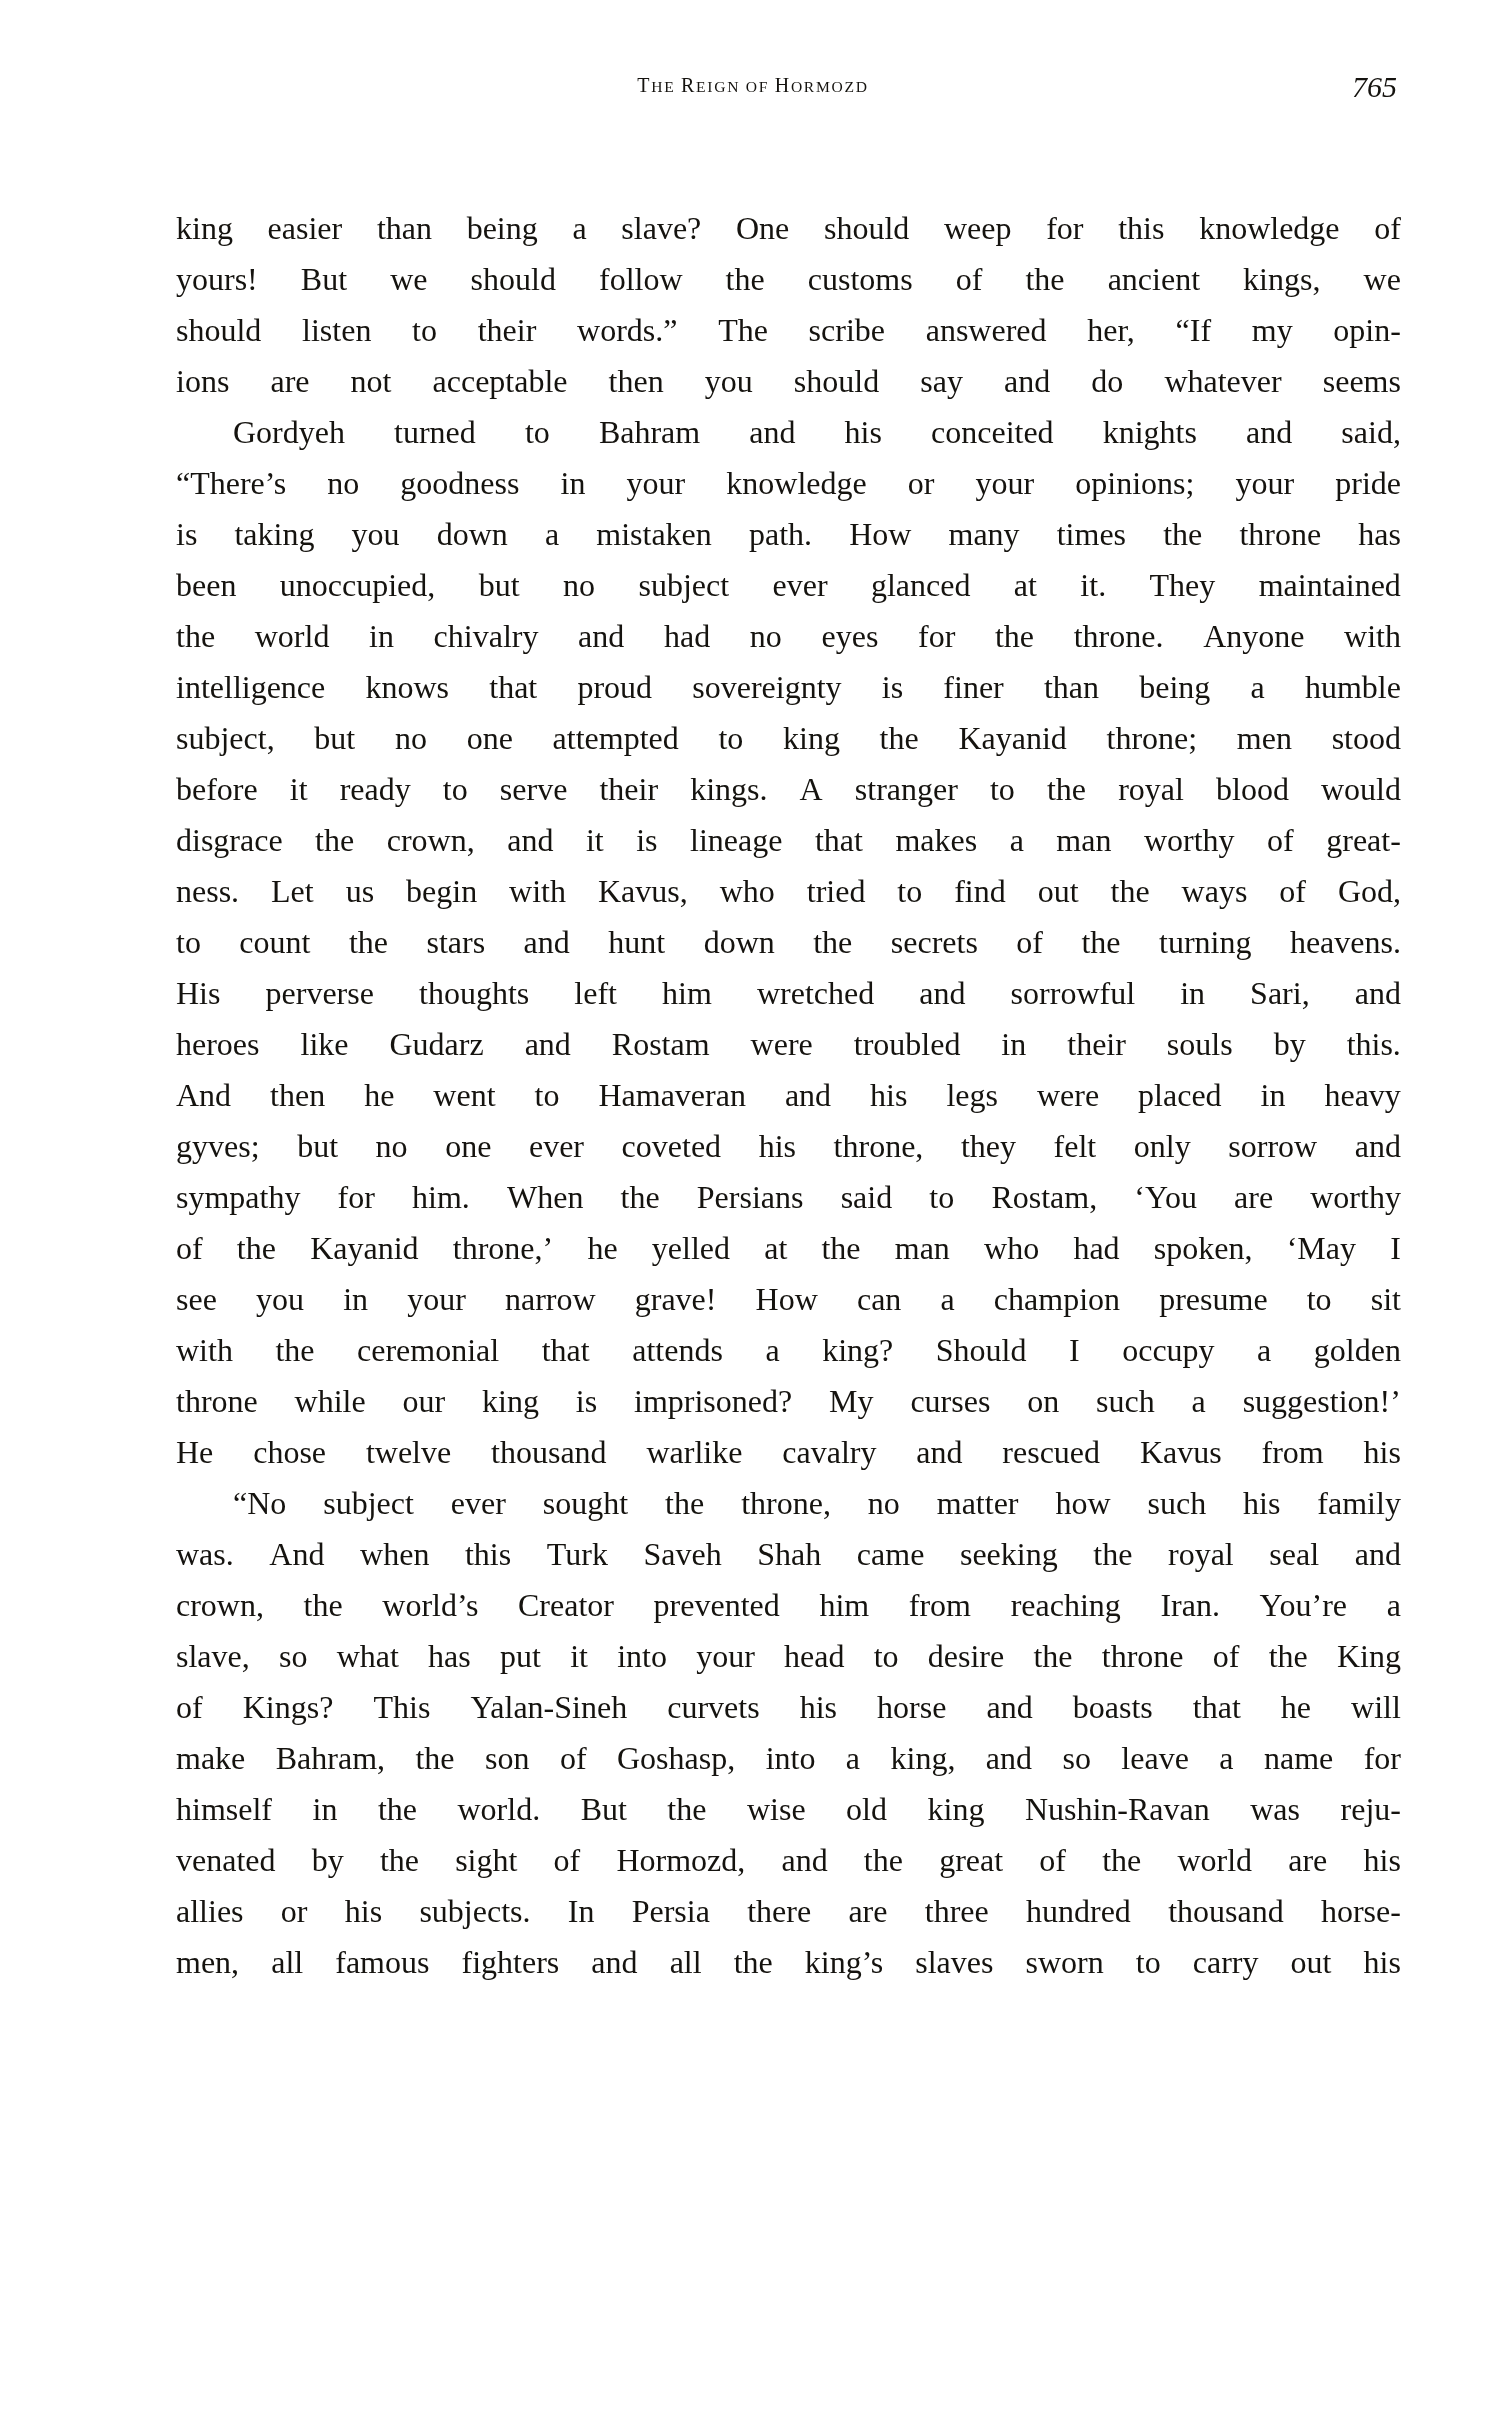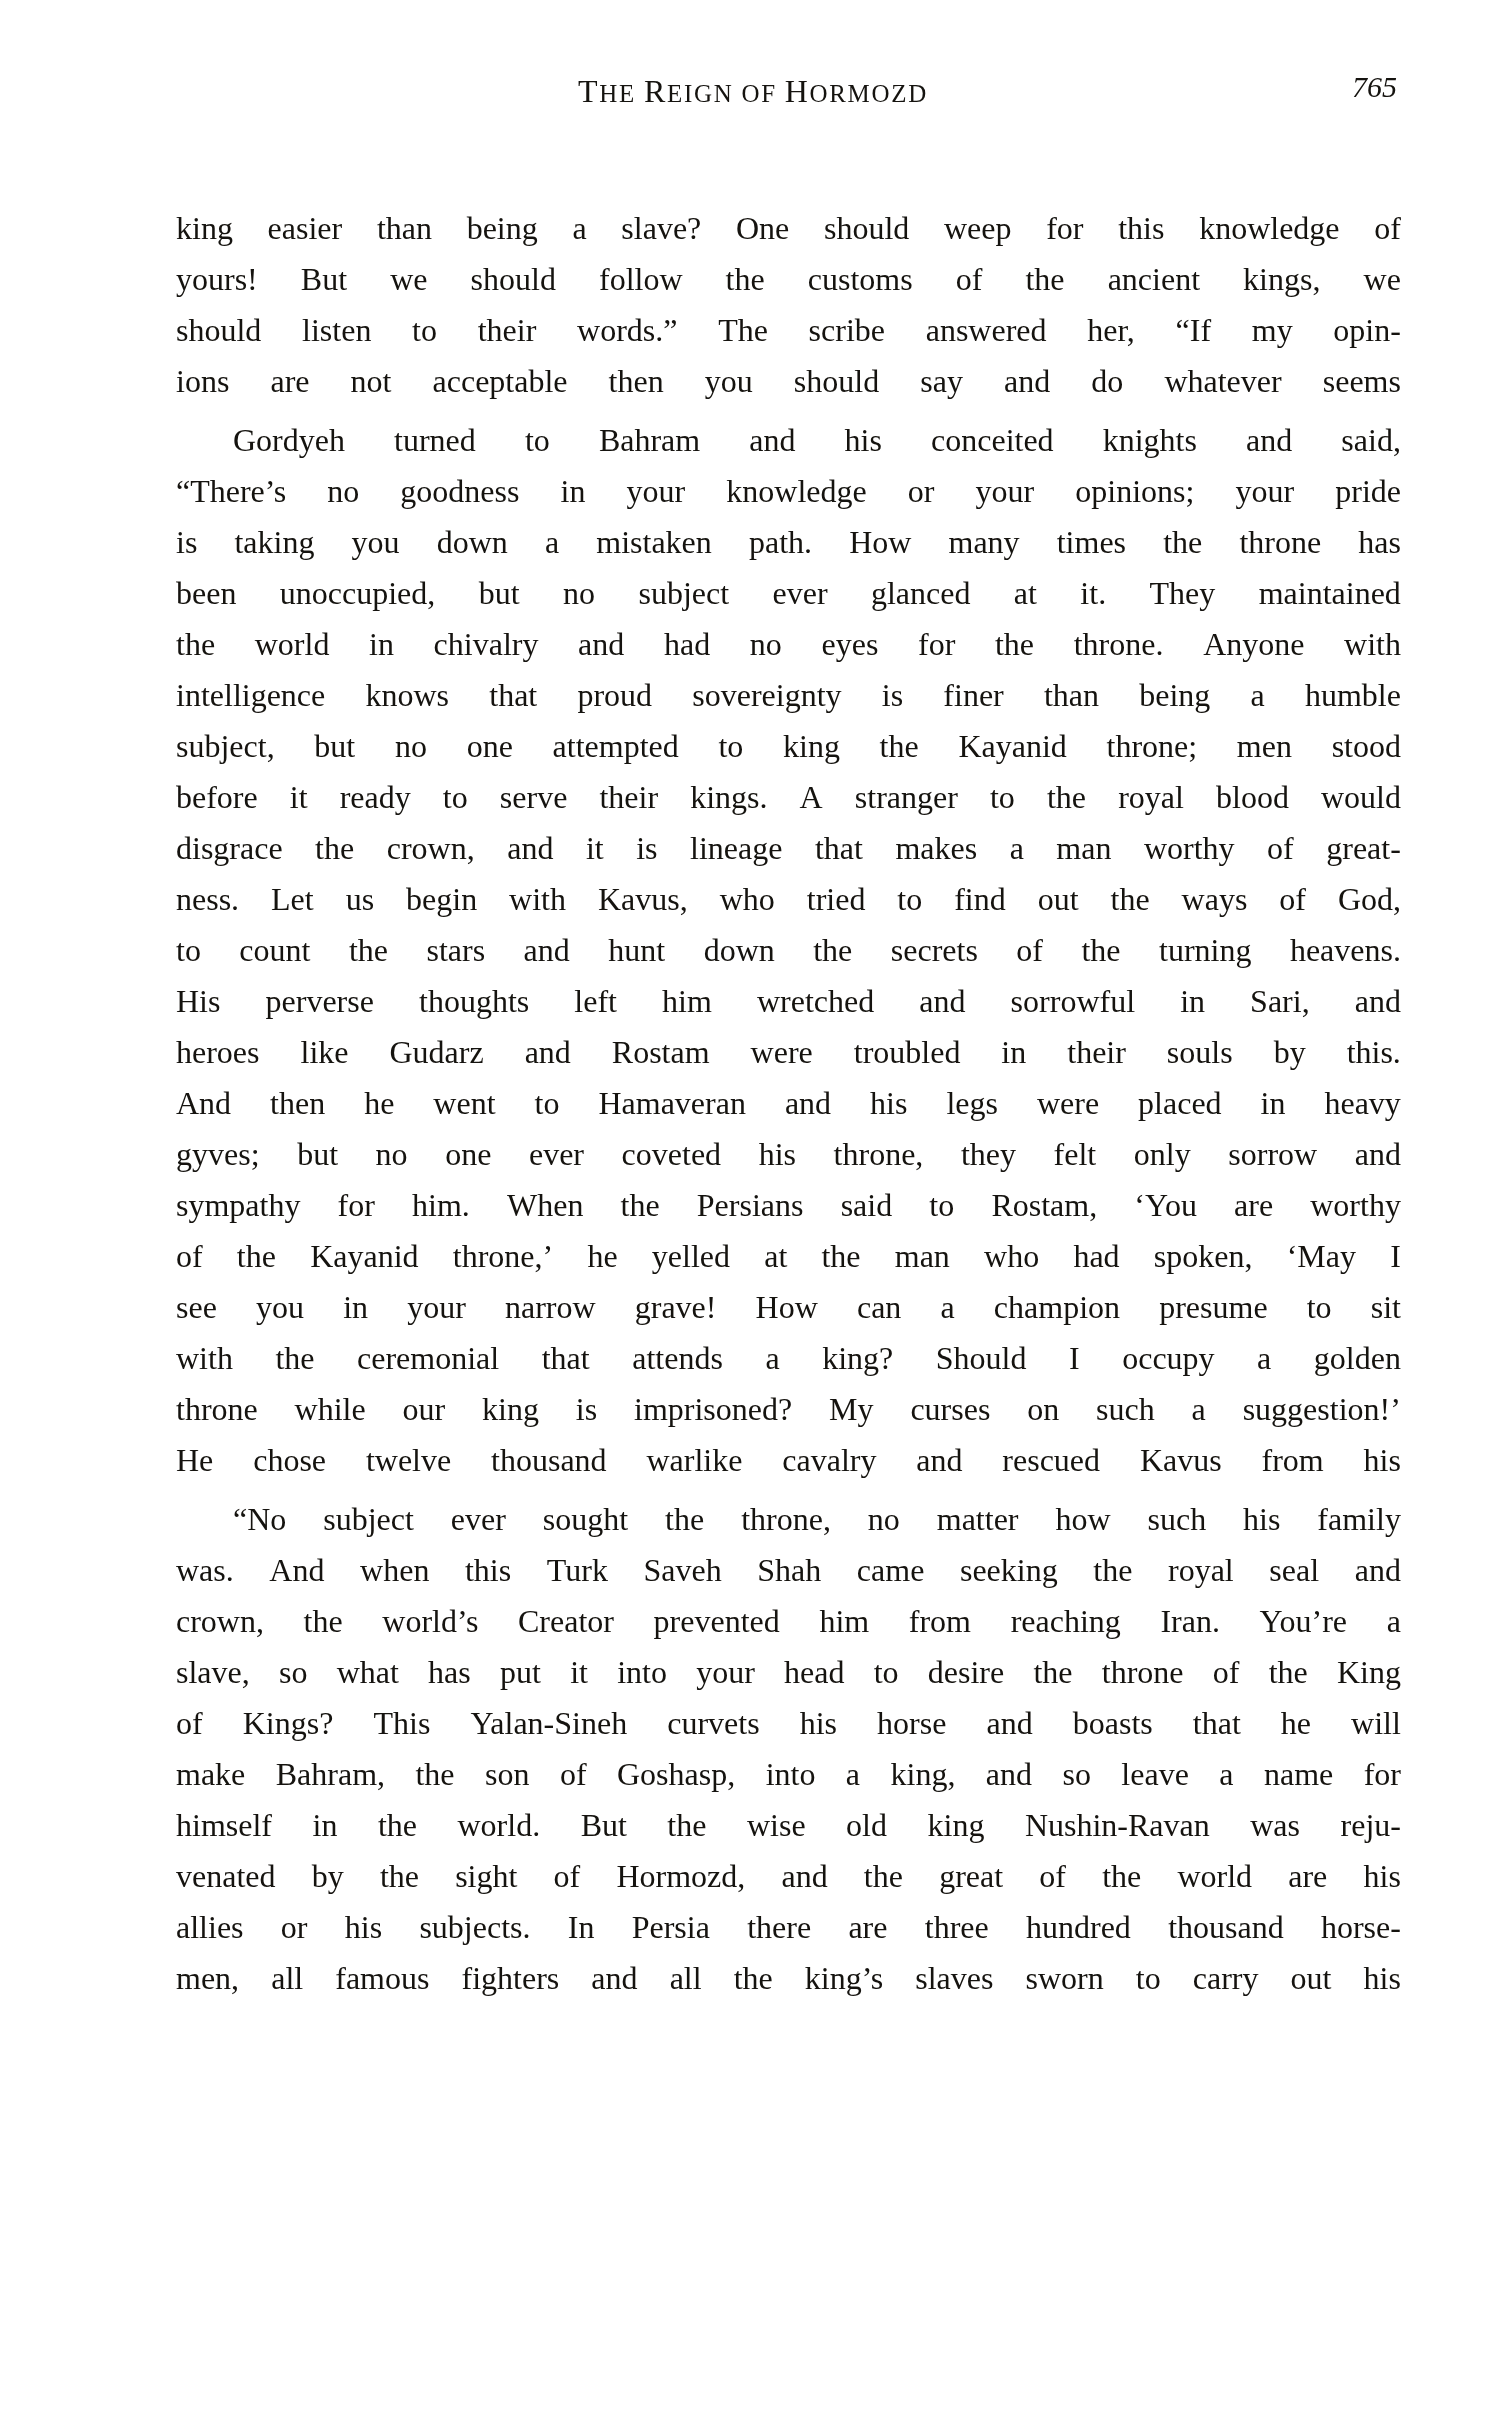--- a/index.html
+++ b/index.html
@@ -28,21 +28,21 @@
     right: 0;
     top: 75px;
     height: 47px;
   }
 
   .running-head-title {
     position: absolute;
     left: 0;
     right: 0;
     text-align: center;
-    font-size: 32px;
+    font-size: 20px;
     letter-spacing: 1.7px;
     font-variant: small-caps;
     text-transform: lowercase;
     line-height: 1;
     color: #15130f;
     white-space: pre;
   }
   
 
   .page-number {
@@ -100,21 +100,20 @@
   .line.indent {
     padding-left: 57px;
   }
   .line.indent.justify {
     box-sizing: border-box;
     width: 100%;
   }
 
   .line.justify.indent {
     padding-left: 57px;
-    margin-top: 8px;
   }
 </style>
 </head>
 <body>
 
 <div class="page">
 
   <div class="running-head">
     <div class="running-head-title" style="text-transform: none;"><span style="font-size: 1em;">T</span><span style="font-size: 0.78em;">H</span><span style="font-size: 0.78em;">E</span><span style="font-size: 0.78em;"> </span><span style="font-size: 1em;">R</span><span style="font-size: 0.78em;">E</span><span style="font-size: 0.78em;">I</span><span style="font-size: 0.78em;">G</span><span style="font-size: 0.78em;">N</span><span style="font-size: 0.78em;"> </span><span style="font-size: 0.78em;">O</span><span style="font-size: 0.78em;">F</span><span style="font-size: 0.78em;"> </span><span style="font-size: 1em;">H</span><span style="font-size: 0.78em;">O</span><span style="font-size: 0.78em;">R</span><span style="font-size: 0.78em;">M</span><span style="font-size: 0.78em;">O</span><span style="font-size: 0.78em;">Z</span><span style="font-size: 0.78em;">D</span></div>
     <div class="page-number">765</div>

